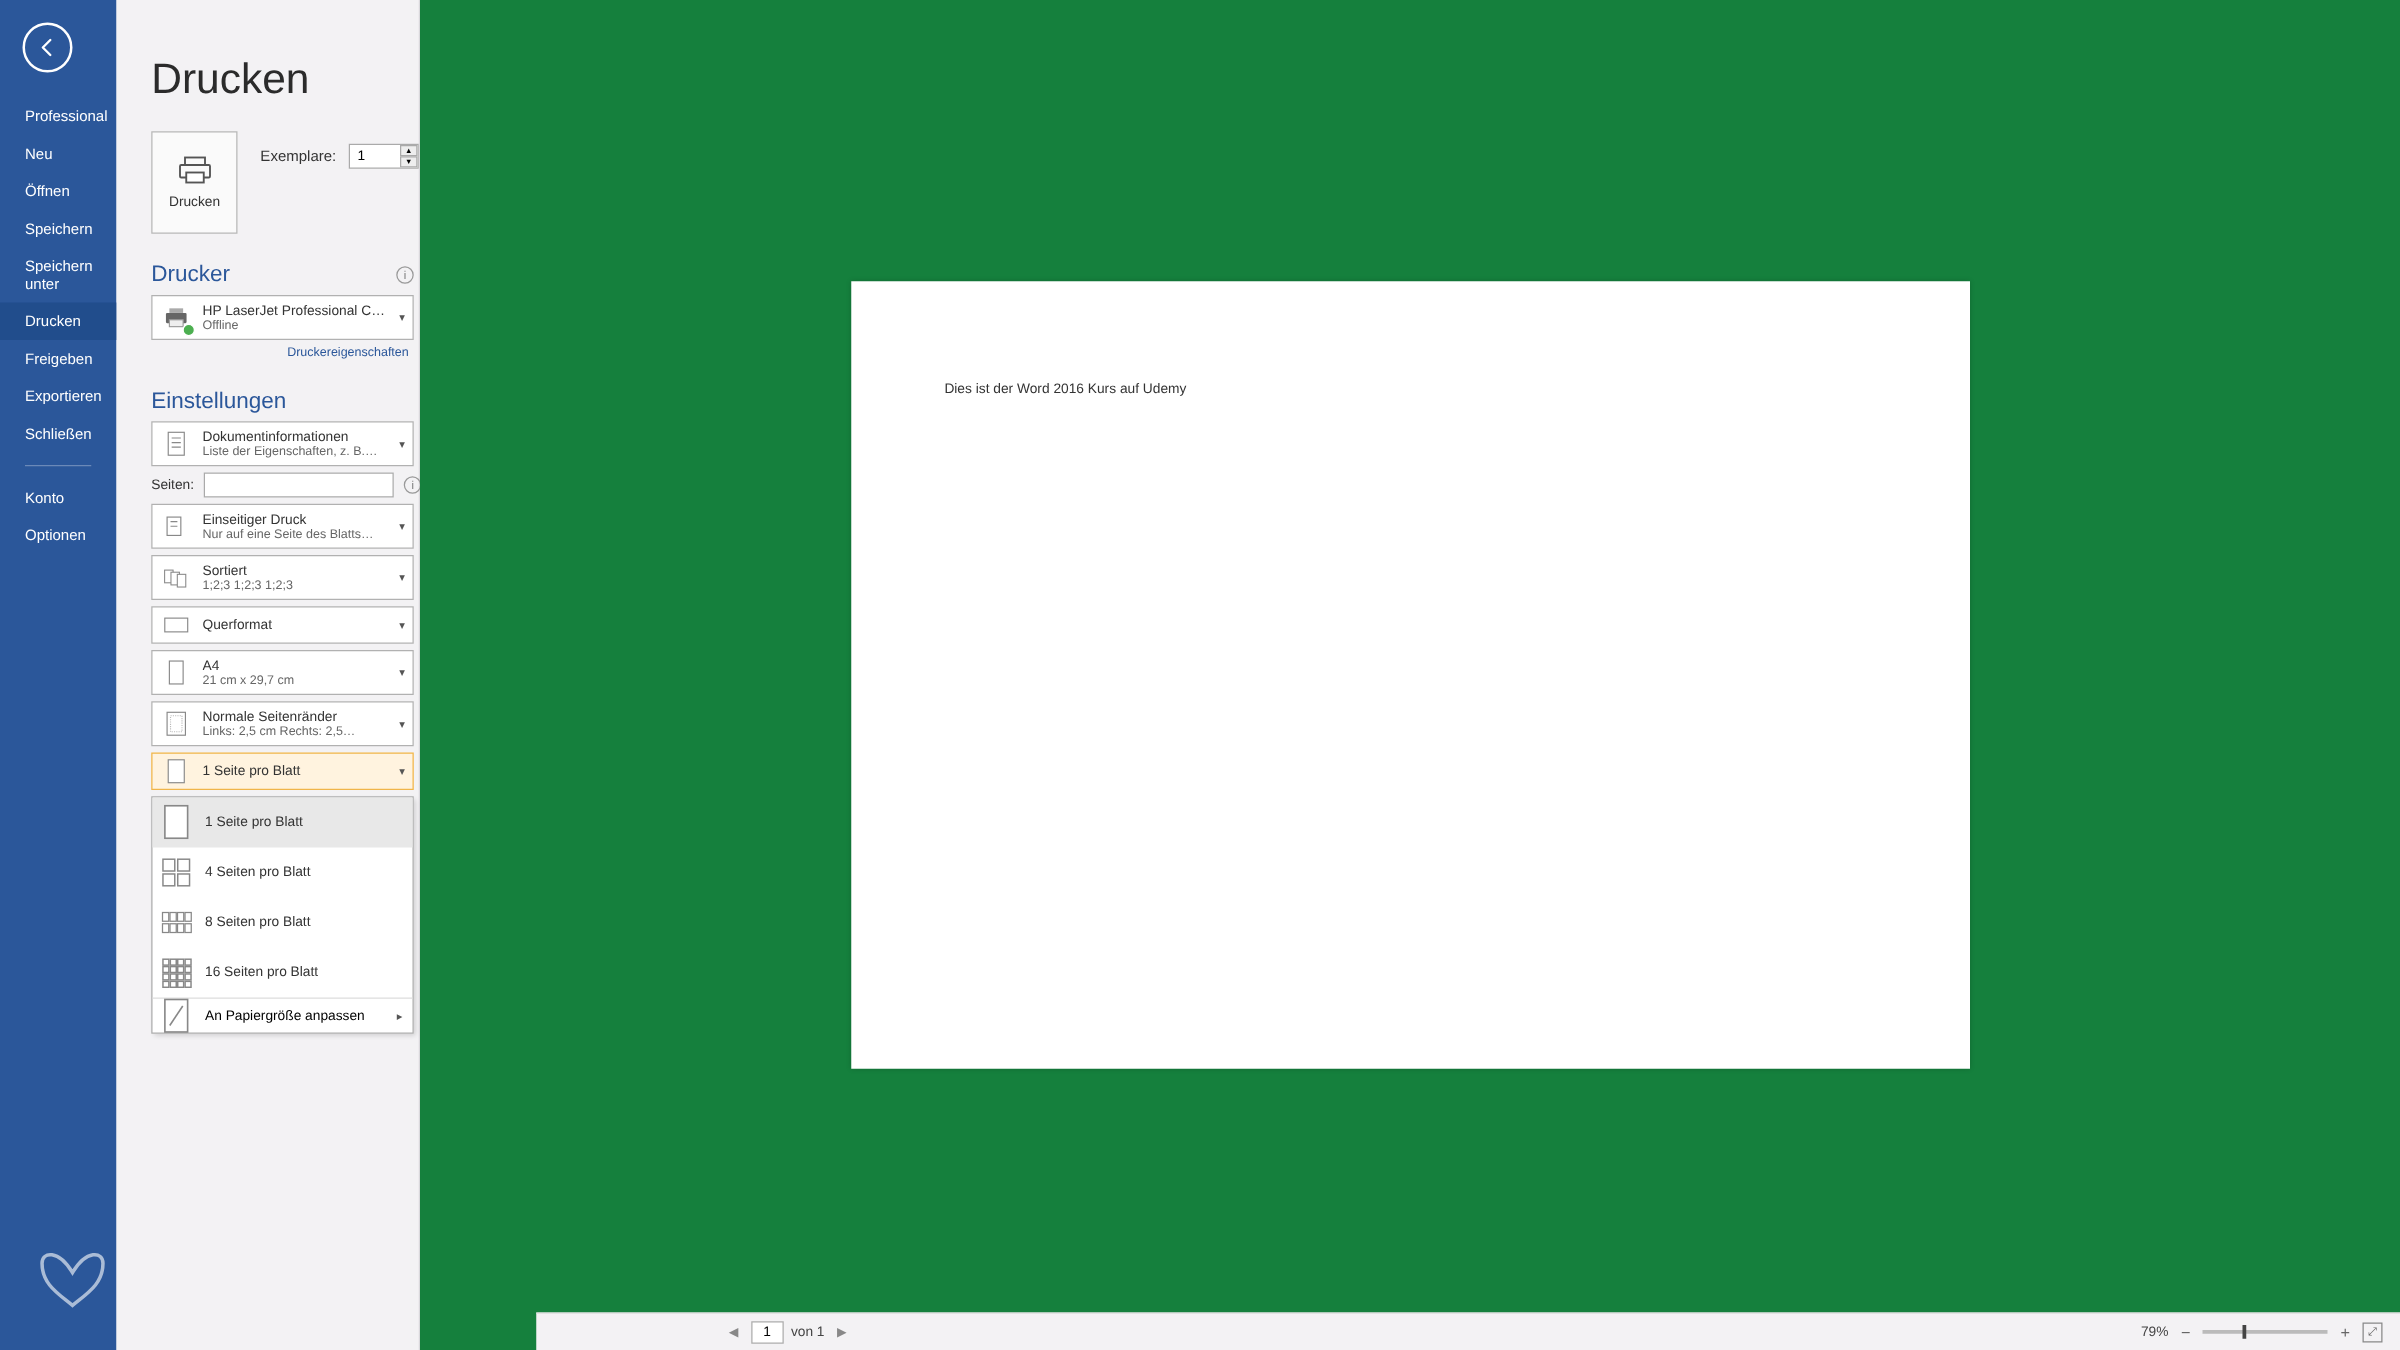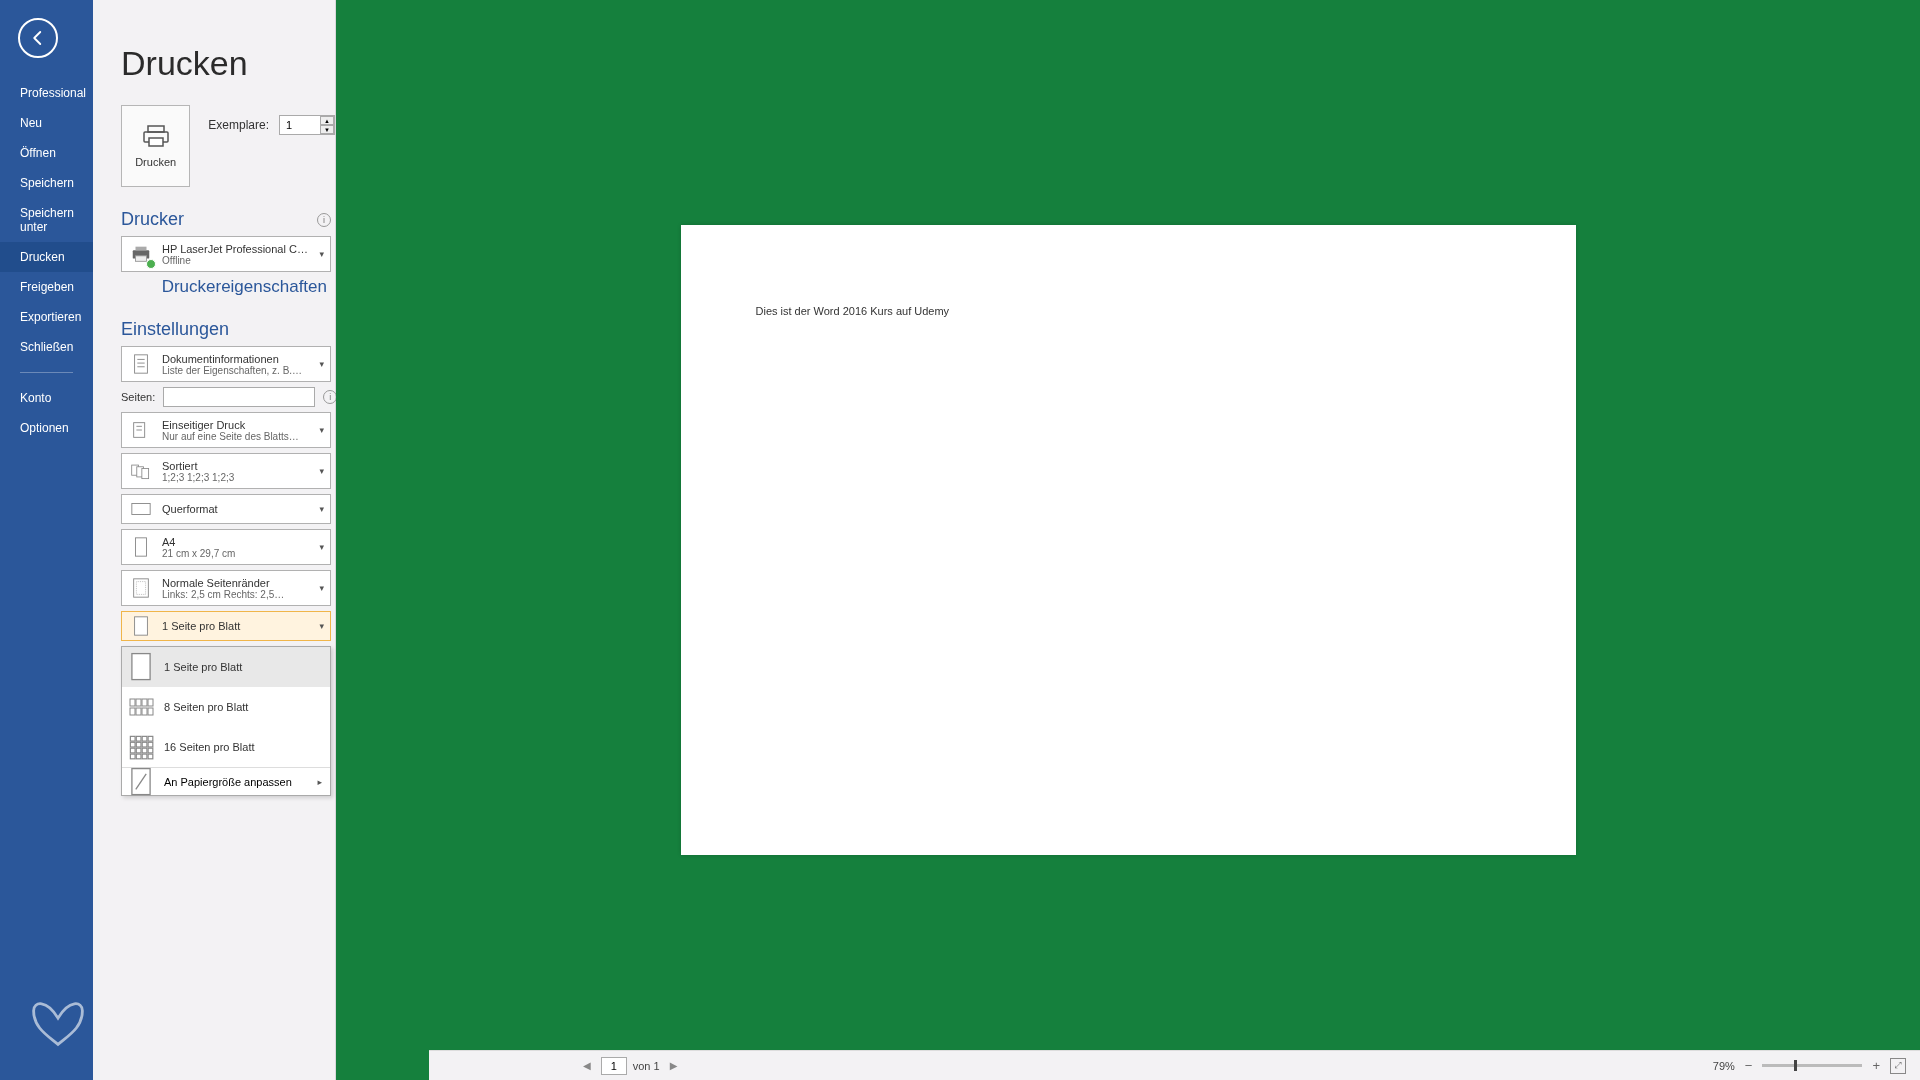--- a/index.html
+++ b/index.html
@@ -49,21 +49,21 @@
 .dd .txt { flex: 1; overflow: hidden; }
 .dd .line1 { font-size: 11px; color: #333; white-space: nowrap; overflow: hidden; text-overflow: ellipsis; }
 .dd .line2 { font-size: 10px; color: #666; white-space: nowrap; overflow: hidden; text-overflow: ellipsis; }
 .dd::after { content: "▾"; position: absolute; right: 6px; top: 50%; transform: translateY(-50%); font-size: 9px; color: #555; }
 .dd.single .line1 { font-size: 11px; }
 .dd.small { height: 30px; }
 
 .dd.printer .ic-box { position: relative; }
 .dd.printer .status-dot { position: absolute; right: -2px; bottom: -2px; width: 10px; height: 10px; border-radius: 50%; background: #4caf50; border: 1px solid #fff; }
 
-.props-link { text-align: right; margin: 4px 8px 0 28px; font-size: 17px; color: #2b579a; cursor: pointer; }
+.props-link { text-align: right; margin: 4px 8px 0 28px; font-size: 10px; color: #2b579a; cursor: pointer; }
 
 .pages-row { display: flex; align-items: center; margin: 5px 4px 5px 28px; gap: 8px; }
 .pages-row label { font-size: 11px; color: #333; }
 .pages-row input { flex: 1; height: 20px; border: 1px solid #aaa; padding: 0 4px; font-size: 11px; background: #fff; }
 .pages-row .info-ic { flex: none; }
 
 .dd.selected { border: 1px solid #f0b54a; background: #fff3df; }
 
 
 .ddlist { margin: 0 4px 5px 28px; border: 1px solid #aaa; background: #fff; box-shadow: 2px 2px 4px rgba(0,0,0,0.15); }
@@ -283,20 +283,31 @@
       </div>
 
       <div class="ddlist">
         <div class="item sel">
           <span class="ic-box">
               <svg viewBox="0 0 20 24">
                 <rect x="3" y="2" width="14" height="20" fill="#fff" stroke="#888"></rect>
               </svg>
             </span>
           <span>1 Seite pro Blatt</span>
+        </div>
+        <div class="item">
+          <span class="ic-box">
+              <svg viewBox="0 0 22 22">
+                <rect x="2" y="2" width="8" height="8" fill="#fff" stroke="#888"></rect>
+                <rect x="12" y="2" width="8" height="8" fill="#fff" stroke="#888"></rect>
+                <rect x="2" y="12" width="8" height="8" fill="#fff" stroke="#888"></rect>
+                <rect x="12" y="12" width="8" height="8" fill="#fff" stroke="#888"></rect>
+              </svg>
+            </span>
+          <span>4 Seiten pro Blatt</span>
         </div>
         <div class="item">
           <span class="ic-box">
               <svg viewBox="0 0 26 20">
                 <g stroke="#888" fill="#fff">
                   <rect x="2" y="2" width="5" height="7"></rect>
                   <rect x="8" y="2" width="5" height="7"></rect>
                   <rect x="14" y="2" width="5" height="7"></rect>
                   <rect x="20" y="2" width="5" height="7"></rect>
                   <rect x="2" y="11" width="5" height="7"></rect>

